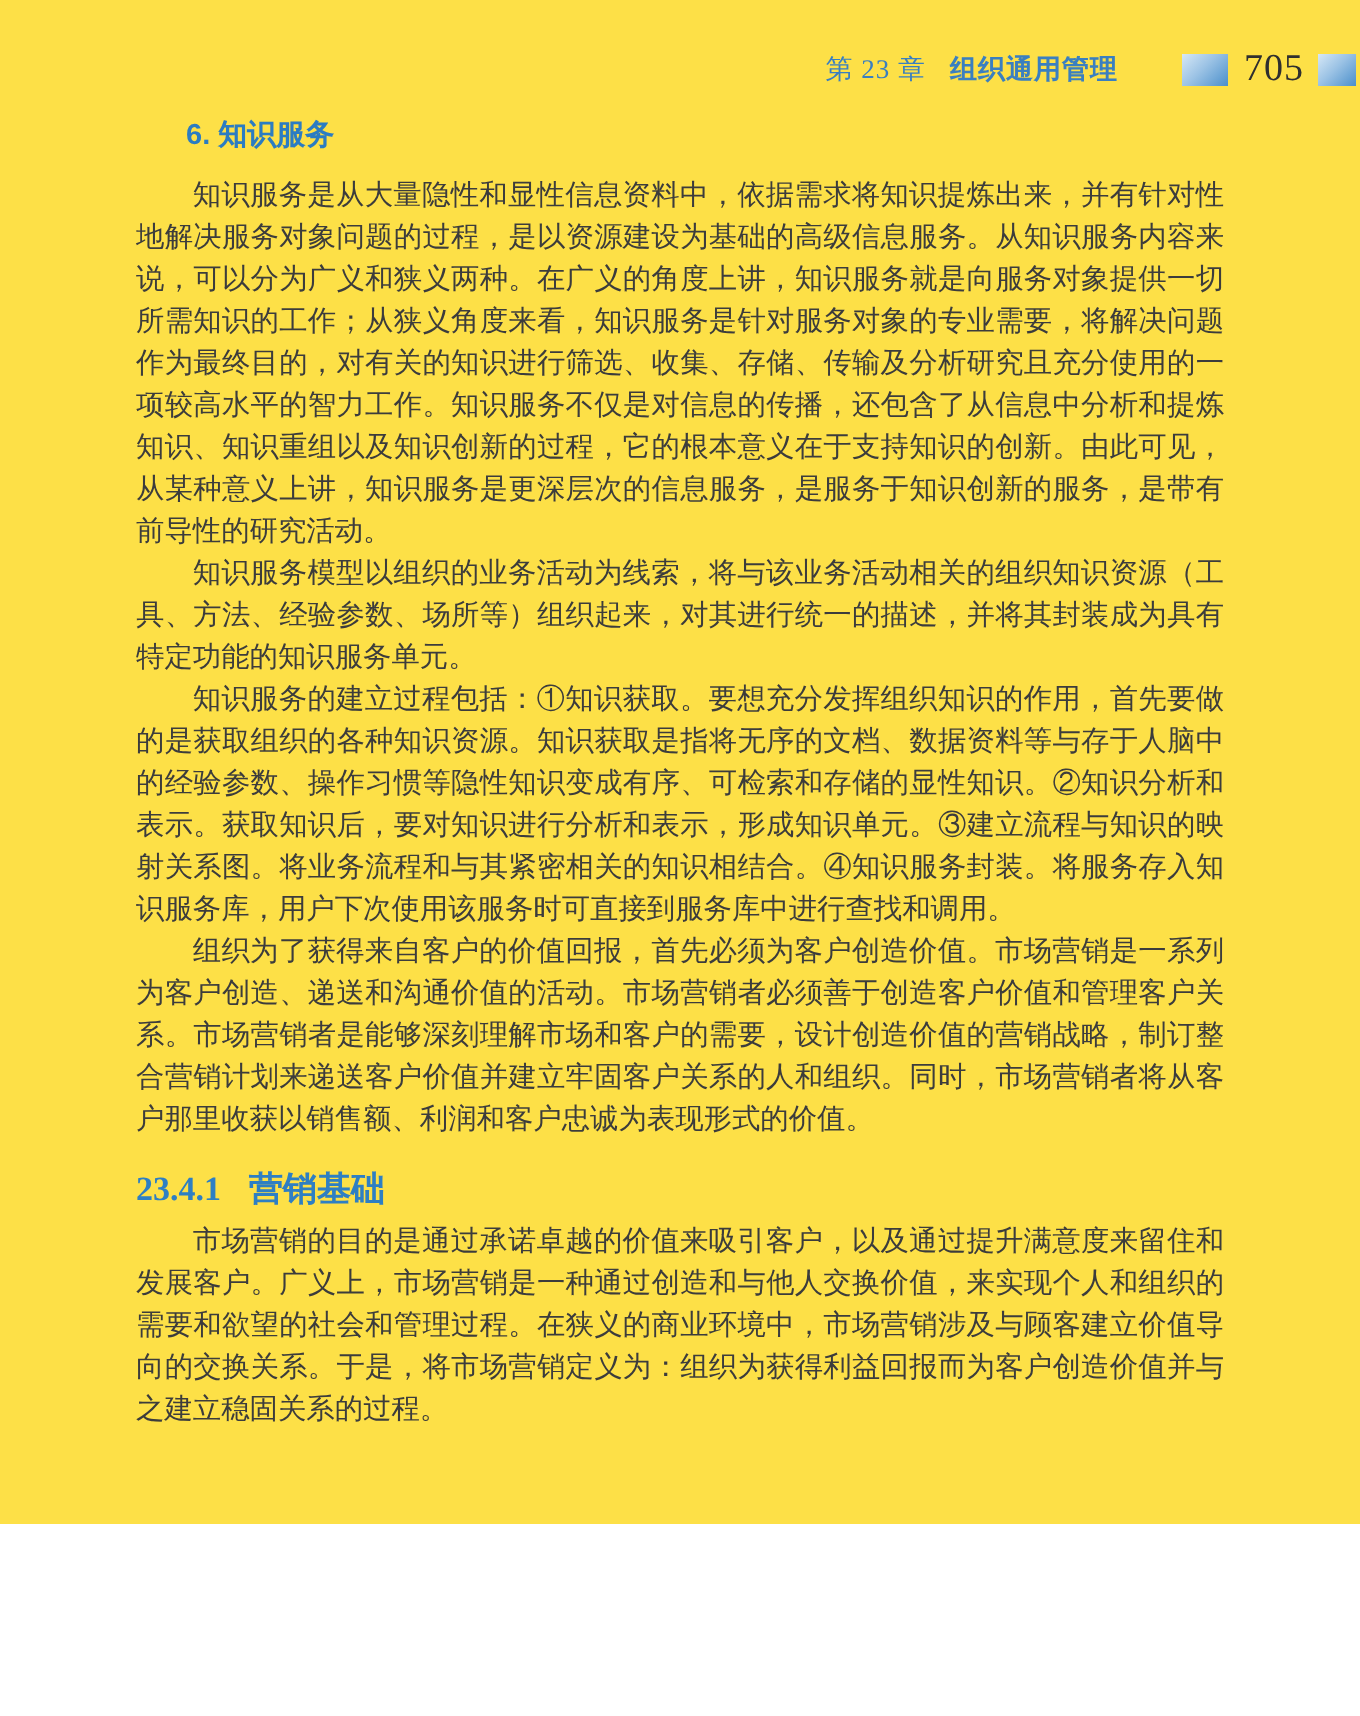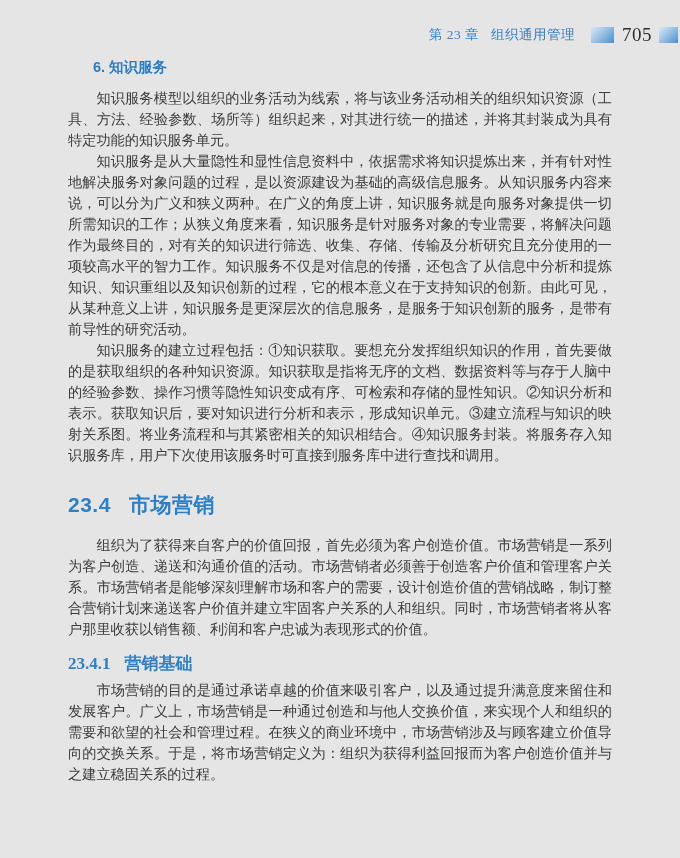--- a/index.html
+++ b/index.html
@@ -1,21 +1,21 @@
 <!DOCTYPE html>
 <html><head>
 <meta charset="utf-8">
 <style>
   html, body { margin: 0; padding: 0; background: #ffffff; }
   .page {
     position: relative;
     width: 680px;
-    height: 858px;
+    height: 762px;
     margin: 0 auto;
-    background: #e5e5e5;
+    background: #fde047;
     overflow: hidden;
     font-family: "Liberation Serif", "DejaVu Serif", serif;
     color: #3c3c3c;
   }
   
   .header {
     position: absolute;
     top: 26px;
     left: 0;
     right: 0;
@@ -25,21 +25,21 @@
     justify-content: flex-end;
     padding-right: 2px;
   }
   .header .chapter,
   .header .chapter-title {
     color: #3a7fc0;
     font-size: 13.5px;
     letter-spacing: 0.5px;
   }
   .header .chapter { margin-right: 12px; }
-  .header .chapter-title { margin-right: 16px; }
+  .header .chapter-title { margin-right: 32px; font-weight: bold; }
   .band {
     display: inline-block;
     width: 23px;
     height: 16px;
     background: linear-gradient(135deg, #d7e8f6 0%, #9cc3e5 45%, #4a8fcb 100%);
   }
   .band-left { margin-right: 8px; }
   .band-right { width: 19px; margin-left: 7px; }
   .page-num {
     font-size: 19px;
@@ -97,30 +97,27 @@
     <span class="chapter-title">组织通用管理</span>
     <span class="band band-left"></span>
     <span class="page-num">705</span>
     <span class="band band-right"></span>
   </div>
 
   <div class="body-col">
 
     <h3 class="knowledge-heading">6. 知识服务</h3>
 
+    <p>知识服务是从大量隐性和显性信息资料中，依据需求将知识提炼出来，并有针对性地解决服务对象问题的过程，是以资源建设为基础的高级信息服务。从知识服务内容来说，可以分为广义和狭义两种。在广义的角度上讲，知识服务就是向服务对象提供一切所需知识的工作；从狭义角度来看，知识服务是针对服务对象的专业需要，将解决问题作为最终目的，对有关的知识进行筛选、收集、存储、传输及分析研究且充分使用的一项较高水平的智力工作。知识服务不仅是对信息的传播，还包含了从信息中分析和提炼知识、知识重组以及知识创新的过程，它的根本意义在于支持知识的创新。由此可见，从某种意义上讲，知识服务是更深层次的信息服务，是服务于知识创新的服务，是带有前导性的研究活动。</p>
+
     <p>知识服务模型以组织的业务活动为线索，将与该业务活动相关的组织知识资源（工具、方法、经验参数、场所等）组织起来，对其进行统一的描述，并将其封装成为具有特定功能的知识服务单元。</p>
-
-    <p>知识服务是从大量隐性和显性信息资料中，依据需求将知识提炼出来，并有针对性地解决服务对象问题的过程，是以资源建设为基础的高级信息服务。从知识服务内容来说，可以分为广义和狭义两种。在广义的角度上讲，知识服务就是向服务对象提供一切所需知识的工作；从狭义角度来看，知识服务是针对服务对象的专业需要，将解决问题作为最终目的，对有关的知识进行筛选、收集、存储、传输及分析研究且充分使用的一项较高水平的智力工作。知识服务不仅是对信息的传播，还包含了从信息中分析和提炼知识、知识重组以及知识创新的过程，它的根本意义在于支持知识的创新。由此可见，从某种意义上讲，知识服务是更深层次的信息服务，是服务于知识创新的服务，是带有前导性的研究活动。</p>
 
     <p>知识服务的建立过程包括：①知识获取。要想充分发挥组织知识的作用，首先要做的是获取组织的各种知识资源。知识获取是指将无序的文档、数据资料等与存于人脑中的经验参数、操作习惯等隐性知识变成有序、可检索和存储的显性知识。②知识分析和表示。获取知识后，要对知识进行分析和表示，形成知识单元。③建立流程与知识的映射关系图。将业务流程和与其紧密相关的知识相结合。④知识服务封装。将服务存入知识服务库，用户下次使用该服务时可直接到服务库中进行查找和调用。</p>
 
 
-    <h1 class="sec-heading">
-      <span class="sec-num">23.4</span><span class="sec-title">市场营销</span>
-    </h1>
 
     <p>组织为了获得来自客户的价值回报，首先必须为客户创造价值。市场营销是一系列为客户创造、递送和沟通价值的活动。市场营销者必须善于创造客户价值和管理客户关系。市场营销者是能够深刻理解市场和客户的需要，设计创造价值的营销战略，制订整合营销计划来递送客户价值并建立牢固客户关系的人和组织。同时，市场营销者将从客户那里收获以销售额、利润和客户忠诚为表现形式的价值。</p>
 
     <h2 class="subsec-heading">
       <span class="subsec-num">23.4.1</span><span class="subsec-title">营销基础</span>
     </h2>
 
     <p>市场营销的目的是通过承诺卓越的价值来吸引客户，以及通过提升满意度来留住和发展客户。广义上，市场营销是一种通过创造和与他人交换价值，来实现个人和组织的需要和欲望的社会和管理过程。在狭义的商业环境中，市场营销涉及与顾客建立价值导向的交换关系。于是，将市场营销定义为：组织为获得利益回报而为客户创造价值并与之建立稳固关系的过程。</p>
 
   </div>

